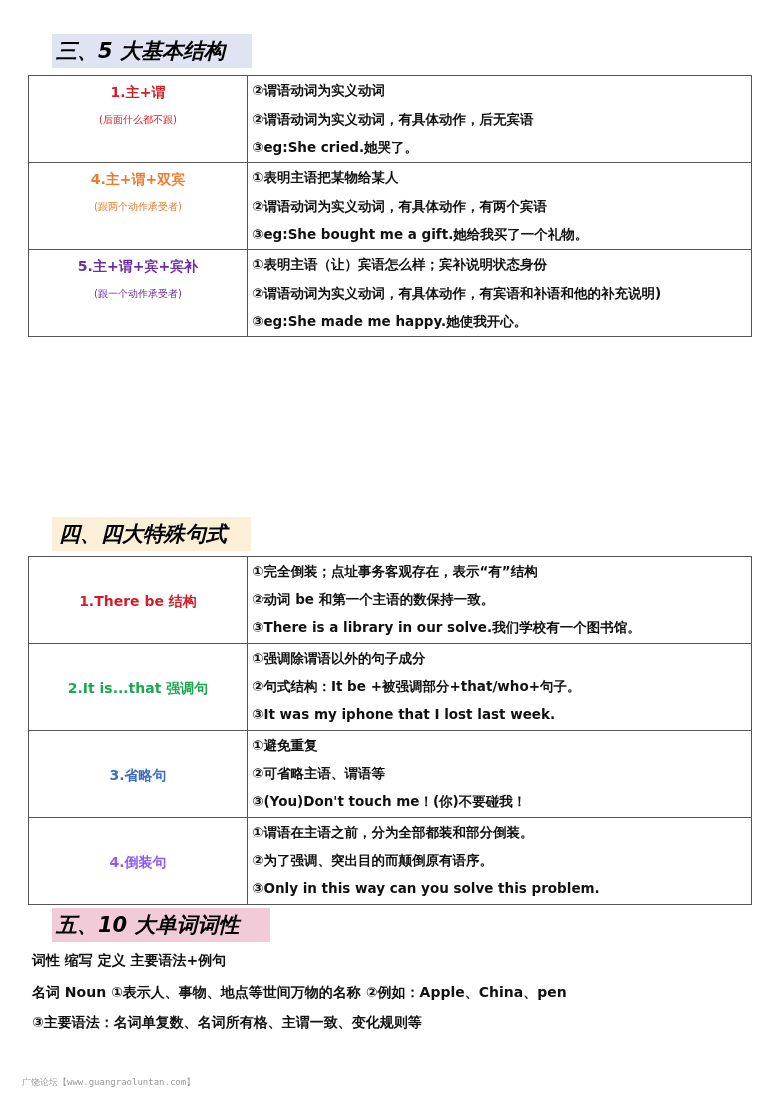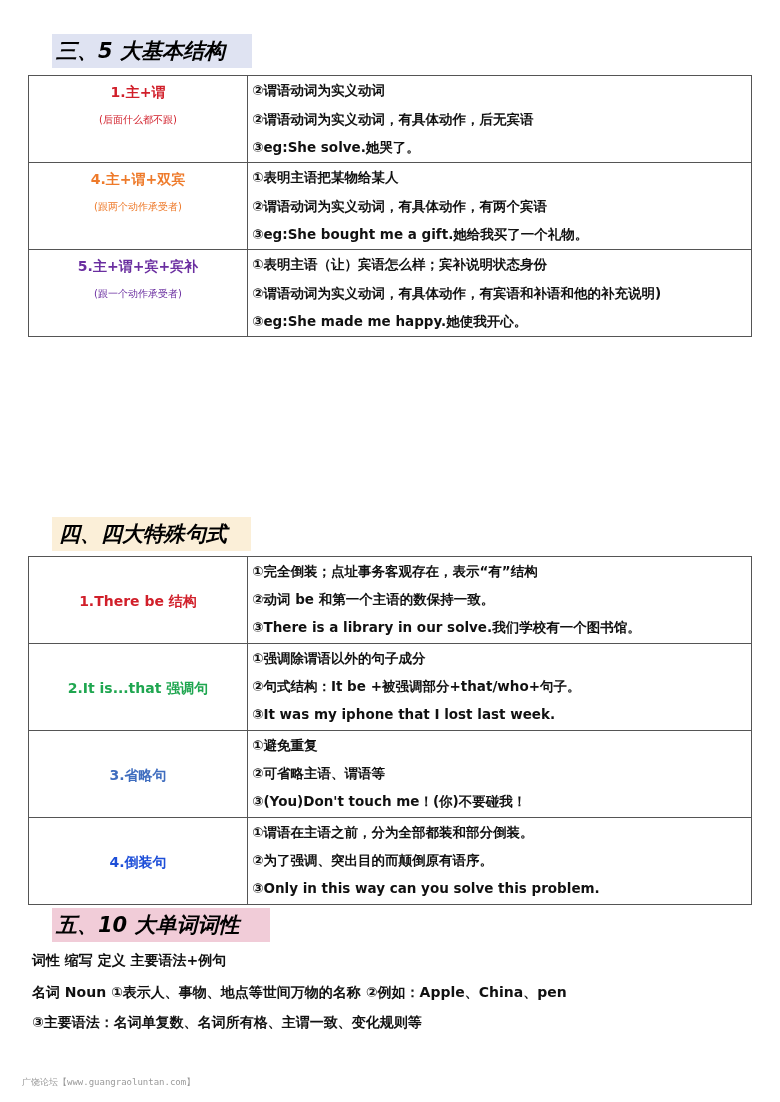--- a/index.html
+++ b/index.html
@@ -34,21 +34,21 @@
 <table class="grid" id="tbl1">
   <tbody id="tbl1-body">
       <tr>
         <td class="left">
           <div class="head" style="color: rgb(209, 31, 42);">1.主+谓</div>
           <div class="sub" style="color: rgb(209, 31, 42);">(后面什么都不跟)</div>
         </td>
         <td class="right">
           <div class="line">②谓语动词为实义动词</div>
           <div class="line">②谓语动词为实义动词，有具体动作，后无宾语</div>
-          <div class="line">③eg:She solve.她哭了。</div>
+          <div class="line">③eg:She cried.她哭了。</div>
         </td>
       </tr>
       <tr>
         <td class="left">
           <div class="head" style="color: rgb(238, 122, 42);">4.主+谓+双宾</div>
           <div class="sub" style="color: rgb(238, 122, 42);">(跟两个动作承受者)</div>
         </td>
         <td class="right">
           <div class="line">①表明主语把某物给某人</div>
           <div class="line">②谓语动词为实义动词，有具体动作，有两个宾语</div>
@@ -98,21 +98,21 @@
           <div class="head" style="color: rgb(63, 109, 191);">3.省略句</div>
         </td>
         <td class="right">
           <div class="line">①避免重复</div>
           <div class="line">②可省略主语、谓语等</div>
           <div class="line">③(You)Don't touch me！(你)不要碰我！</div>
         </td>
       </tr>
       <tr>
         <td class="left">
-          <div class="head" style="color: #1d4ed8;">4.倒装句</div>
+          <div class="head" style="color: #8b5cf6;">4.倒装句</div>
         </td>
         <td class="right">
           <div class="line">①谓语在主语之前，分为全部都装和部分倒装。</div>
           <div class="line">②为了强调、突出目的而颠倒原有语序。</div>
           <div class="line">③Only in this way can you solve this problem.</div>
         </td>
       </tr>
     </tbody>
 </table>
 

